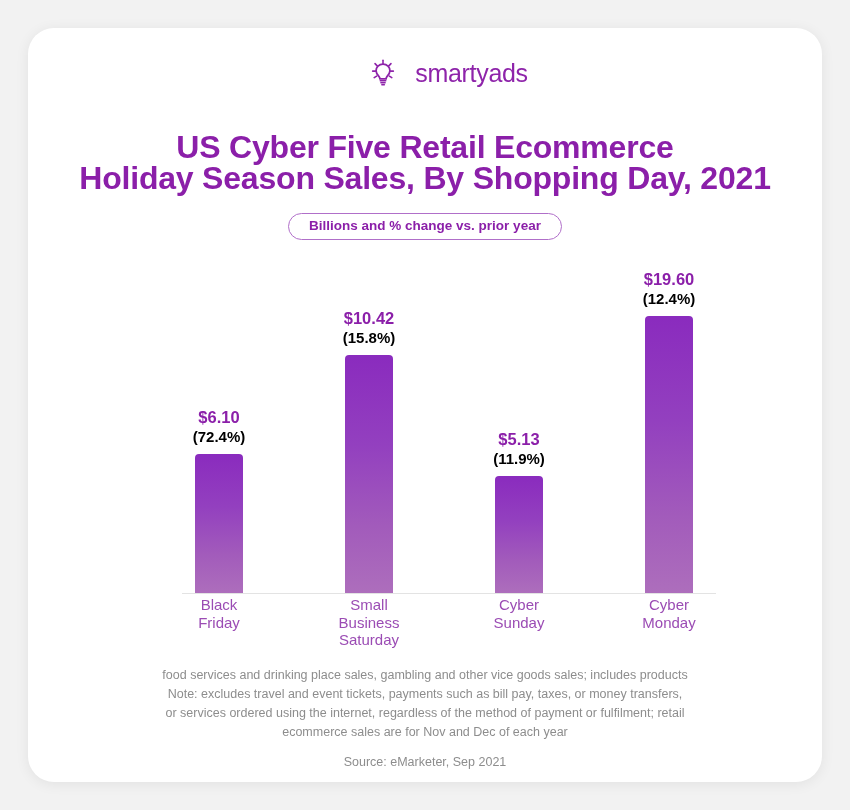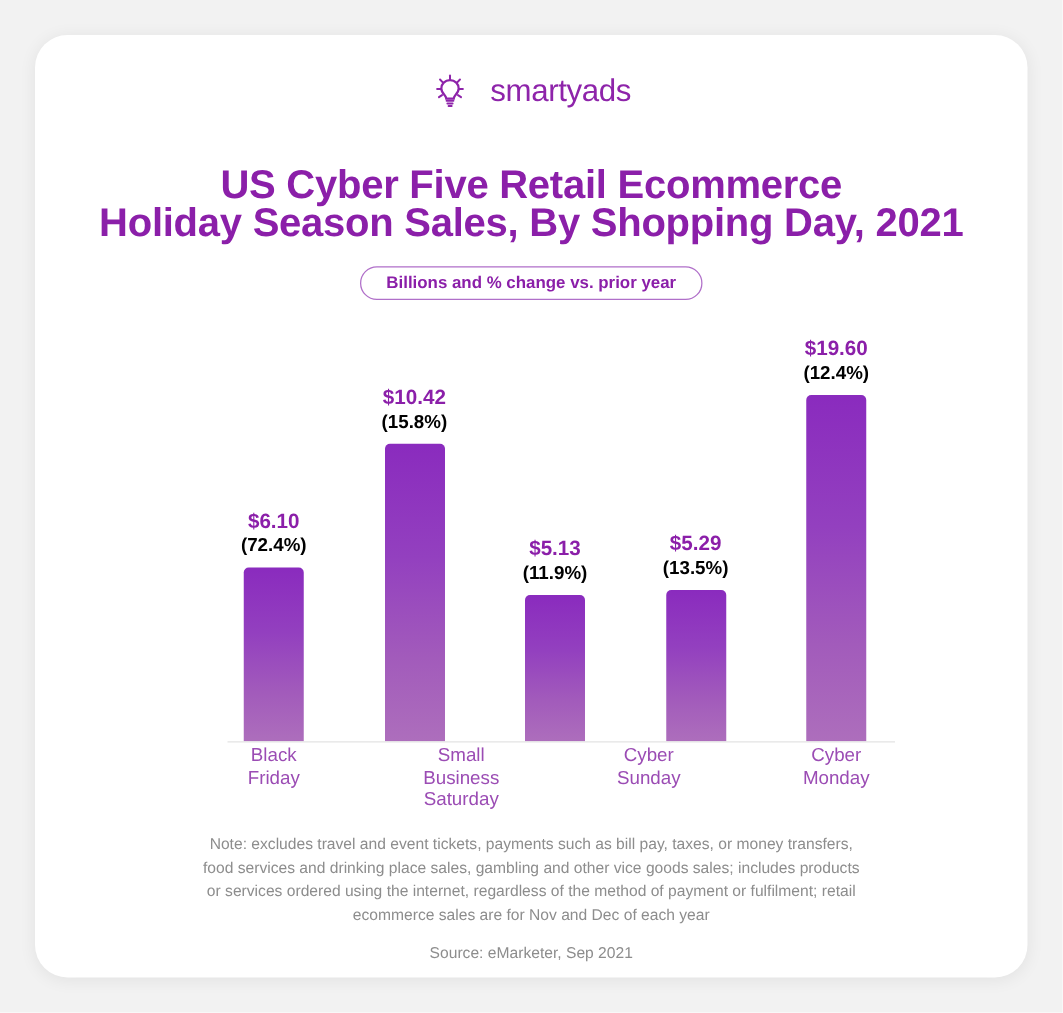--- a/index.html
+++ b/index.html
@@ -29,20 +29,21 @@
   
   .logo-row {
     position: absolute;
     top: 30px;
     left: 0;
     width: 100%;
     display: flex;
     align-items: center;
     justify-content: center;
     gap: 17px;
+    padding-left: 23px;
   }
   .logo-icon {
     width: 30px;
     height: 30px;
     display: block;
   }
   .logo-text {
     font-size: 25px;
     color: #8e24aa;
     letter-spacing: -0.3px;
@@ -236,27 +237,20 @@
       </div>
 
       <div class="bar-col">
         <div class="bar-label">
           <span class="bar-value">$5.13</span>
           <span class="bar-change">(11.9%)</span>
         </div>
         <div class="bar" style="height:117px"></div>
       </div>
 
-      <div class="bar-col">
-        <div class="bar-label">
-          <span class="bar-value">$5.29</span>
-          <span class="bar-change">(13.5%)</span>
-        </div>
-        <div class="bar" style="height:121px"></div>
-      </div>
 
       <div class="bar-col">
         <div class="bar-label">
           <span class="bar-value">$19.60</span>
           <span class="bar-change">(12.4%)</span>
         </div>
         <div class="bar" style="height:277px"></div>
       </div>
 
     </div>
@@ -277,21 +271,21 @@
       <span>Cyber</span>
       <span>Sunday</span>
     </div>
     <div class="cat">
       <span>Cyber</span>
       <span>Monday</span>
     </div>
   </div>
 
   <div class="note">
+    <span>food services and drinking place sales, gambling and other vice goods sales; includes products</span>
     <span>Note: excludes travel and event tickets, payments such as bill pay, taxes, or money transfers,</span>
-    <span>food services and drinking place sales, gambling and other vice goods sales; includes products</span>
     <span>or services ordered using the internet, regardless of the method of payment or fulfilment; retail</span>
     <span>ecommerce sales are for Nov and Dec of each year</span>
   </div>
 
   <div class="source">Source: eMarketer, Sep 2021</div>
 
 </div>
 
 </body></html>

